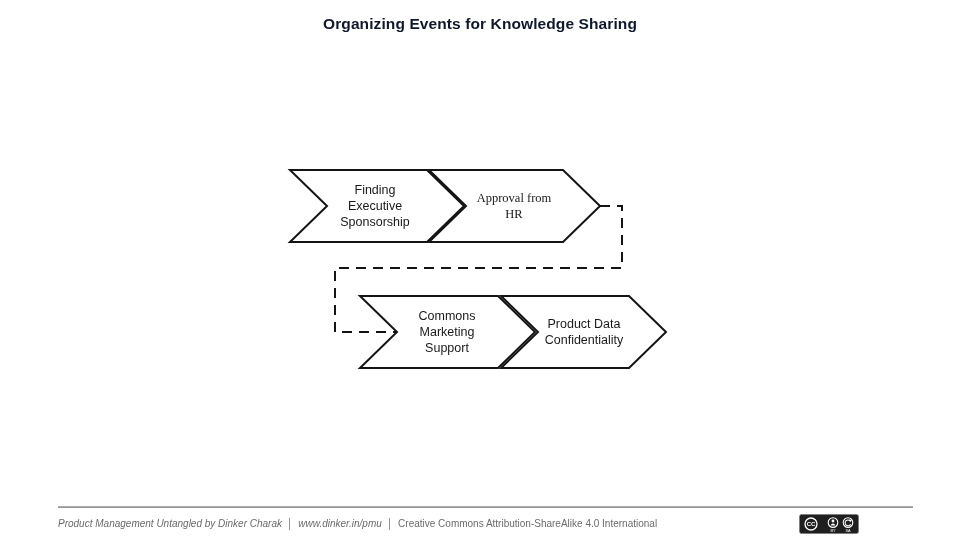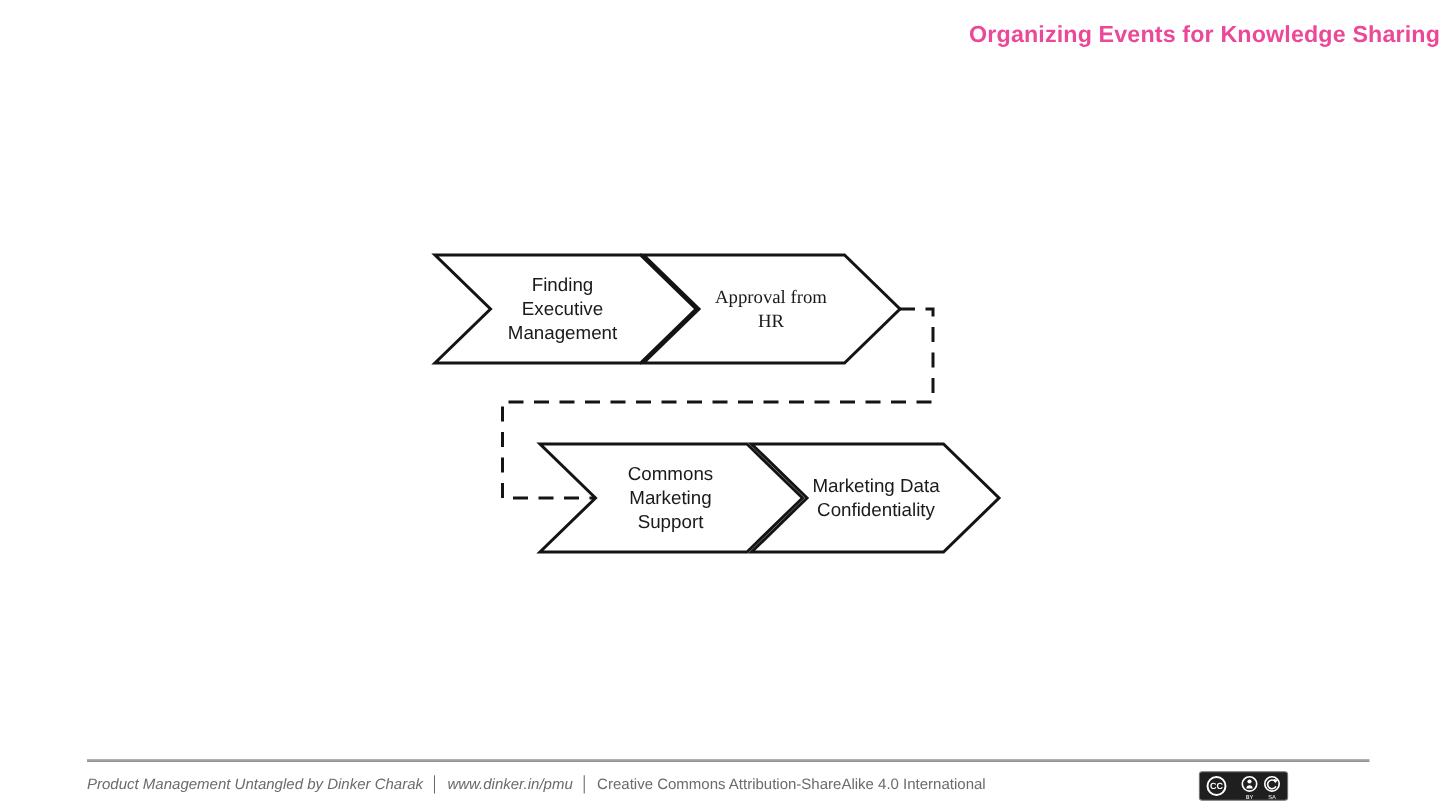--- a/index.html
+++ b/index.html
@@ -6,24 +6,24 @@
   body {
     width: 960px; height: 540px;
     position: relative;
     background: #ffffff;
     overflow: hidden;
     font-family: "Liberation Sans", sans-serif;
   }
   .slide-title {
     position: absolute;
     top: 15px; left: 0; width: 960px;
-    text-align: right;
+    text-align: center;
     font-size: 15.5px;
     font-weight: 700;
-    color: #ec4899;
+    color: #0f172a;
     letter-spacing: 0.1px;
   }
   svg.diagram {
     position: absolute;
     left: 0; top: 0; width: 960px; height: 540px;
   }
   .chevron {
     fill: #ffffff;
     stroke: #141414;
     stroke-width: 2;
@@ -86,27 +86,27 @@
 
   <polygon class="chevron" points="290,170 427,170 464,206 427,242 290,242 327,206"></polygon>
   <polygon class="chevron" points="429,170 563,170 600,206 563,242 429,242 466,206"></polygon>
 
   <polygon class="chevron" points="360,296 498,296 535,332 498,368 360,368 397,332"></polygon>
   <polygon class="chevron" points="501,296 629,296 666,332 629,368 501,368 538,332"></polygon>
 </svg>
 
 <div class="arrow-label lbl-1">Finding
 Executive
-Management</div>
+Sponsorship</div>
 <div class="arrow-label lbl-2">Approval from
 HR</div>
 <div class="arrow-label lbl-3">Commons
 Marketing
 Support</div>
-<div class="arrow-label lbl-4">Marketing Data
+<div class="arrow-label lbl-4">Product Data
 Confidentiality</div>
 
 <div class="footer-divider"></div>
 
 <div class="footer-text">
   <span class="it">Product Management Untangled by Dinker Charak</span><span class="sep">│</span><span class="it">www.dinker.in/pmu</span><span class="sep">│</span><span>Creative Commons Attribution-ShareAlike 4.0 International</span>
 </div>
 
 <svg class="cc-badge" viewBox="0 0 60 20" aria-hidden="true">
   <rect x="0.5" y="0.5" width="59" height="19" rx="2" fill="#1f1f1f" stroke="#7a7a7a" stroke-width="0.7"></rect>

